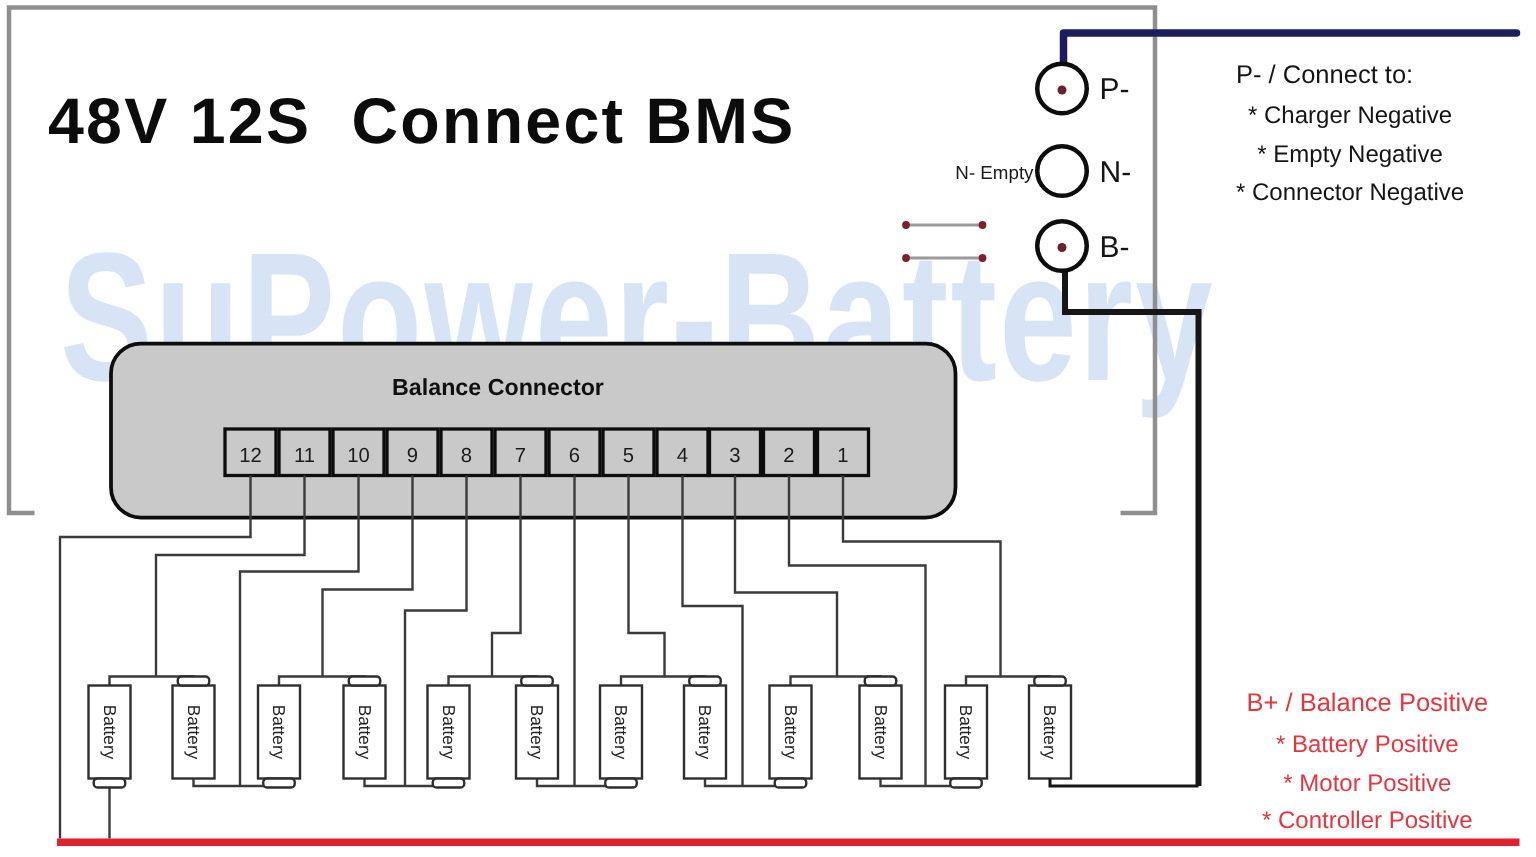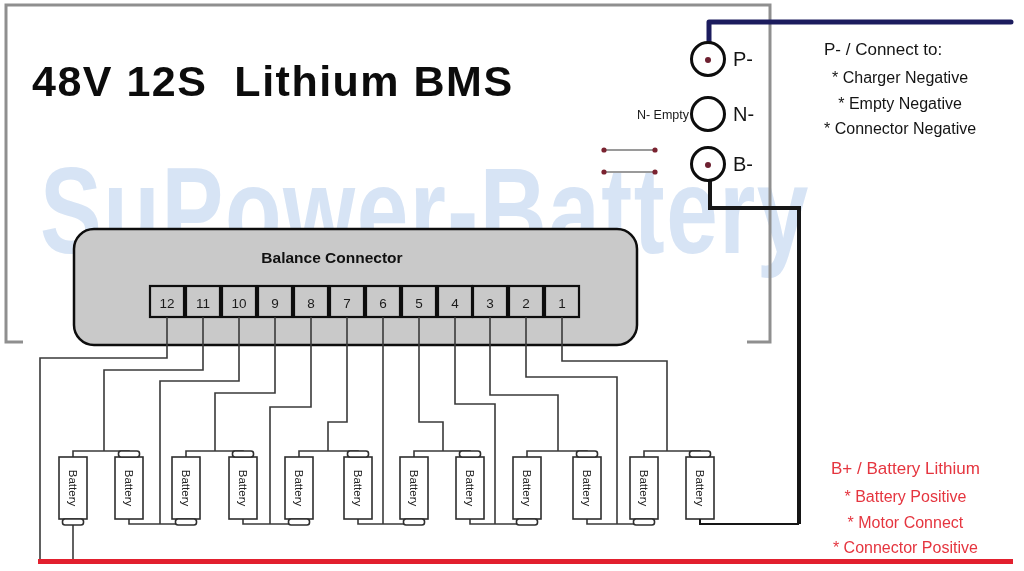--- a/index.html
+++ b/index.html
@@ -198,29 +198,29 @@
     <g>
       <line class="pad-line" x1="604" y1="150" x2="655" y2="150"></line>
       <line class="pad-line" x1="604" y1="172" x2="655" y2="172"></line>
       <circle class="pad-dot" cx="604" cy="150" r="2.6"></circle>
       <circle class="pad-dot" cx="655" cy="150" r="2.6"></circle>
       <circle class="pad-dot" cx="604" cy="172" r="2.6"></circle>
       <circle class="pad-dot" cx="655" cy="172" r="2.6"></circle>
     </g>
   </svg>
 
-  <div id="page-title">48V 12S  Lithium BMS</div>
+  <div id="page-title">48V 12S  Connect BMS</div>
 
   <div class="notes" id="p-notes">
     <div class="head">P- / Connect to:</div>
     <div class="item">* Charger Negative</div>
     <div class="item">* Empty Negative</div>
     <div class="item">* Connector Negative</div>
   </div>
 
   <div class="notes" id="b-notes">
-    <div class="head">B+ / Battery Lithium</div>
+    <div class="head">B+ / Balance Positive</div>
     <div class="item">* Battery Positive</div>
-    <div class="item">* Motor Connect</div>
-    <div class="item">* Connector Positive</div>
+    <div class="item">* Motor Positive</div>
+    <div class="item">* Controller Positive</div>
   </div>
 
 </div>
 
 </body></html>

